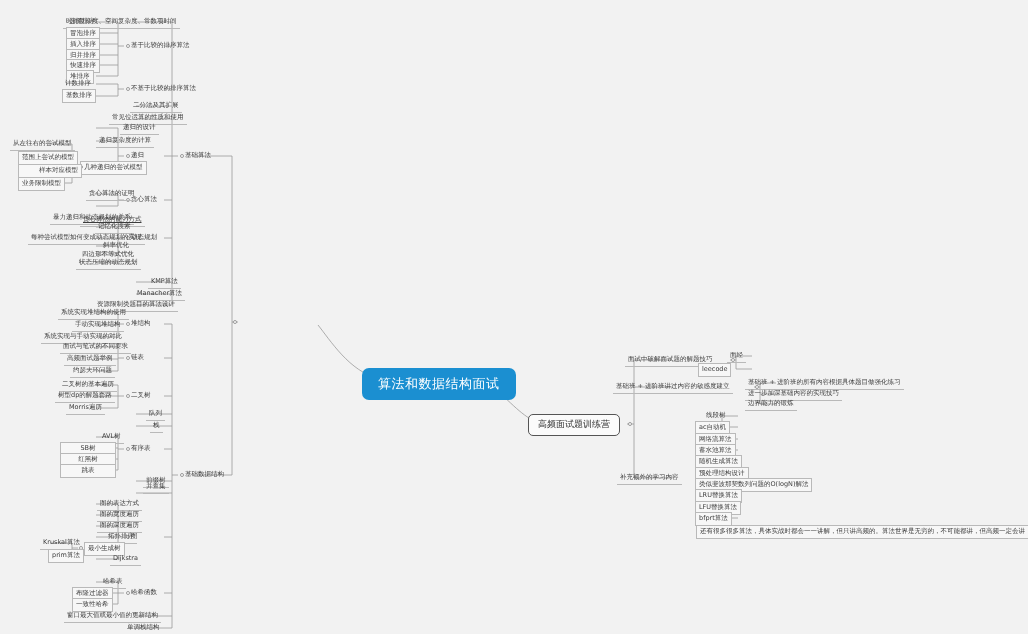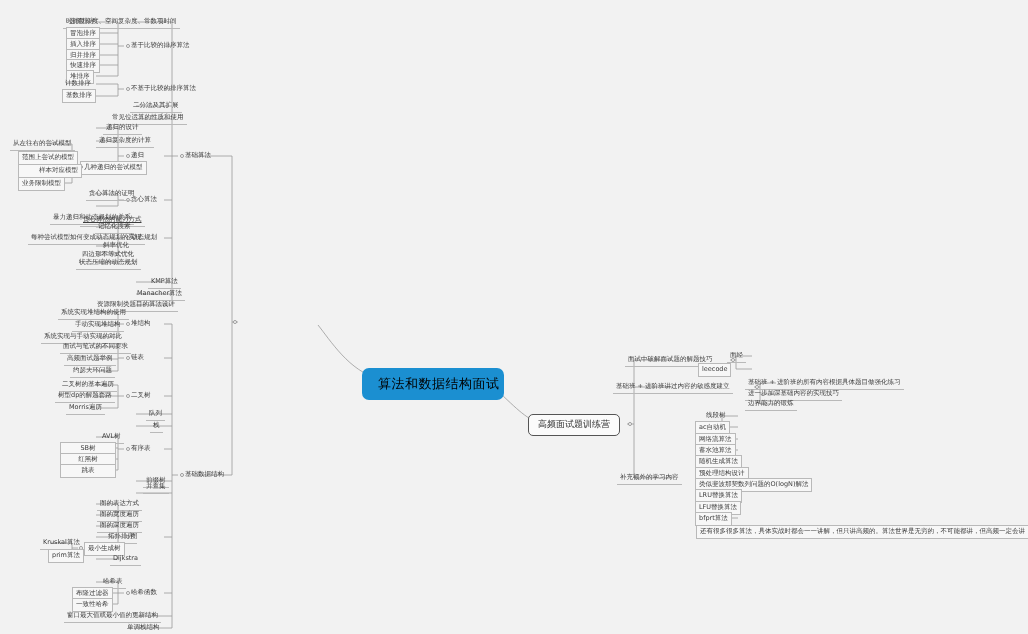--- a/index.html
+++ b/index.html
@@ -43,24 +43,24 @@
     border-radius:5px;
     background:#fbfbfb;
     padding:5px 9px 6px 9px;
     white-space:nowrap;
     box-shadow:0 0 0 0 rgba(0,0,0,0);
     line-height:1;
   }
   .root{
     position:absolute;
     font-size:13px;
-    color:#000000;
+    color:#ffffff;
     background:#1b8fd1;
     border-radius:7px;
-    padding:9px 4px 10px 16px;
+    padding:9px 16px 10px 16px;
     white-space:nowrap;
     line-height:1;
     letter-spacing:.5px;
   }
   
   .dot{
     position:absolute;
     width:4px;height:4px;
     border:1px solid #9a9a9a;
     border-radius:50%;
@@ -259,21 +259,21 @@
   <div class="node plain" style="left:128px;top:83px;">不基于比较的排序算法</div>
   <div class="dot" style="left:126px;top:87px;"></div>
   <div class="node leaf" style="left:62px;top:78px;">计数排序</div>
   <div class="node boxed" style="left:62px;top:89px;">基数排序</div>
 
   <div class="node leaf" style="left:130px;top:100px;">二分法及其扩展</div>
   <div class="node leaf" style="left:109px;top:112px;">常见位运算的性质和使用</div>
 
   <div class="node plain" style="left:128px;top:150px;">递归</div>
   <div class="dot" style="left:126px;top:154px;"></div>
-  <div class="node leaf" style="left:103px;top:122px;">递归的设计</div>
+  <div class="node leaf" style="left:120px;top:122px;">递归的设计</div>
   <div class="node leaf" style="left:96px;top:135px;">递归复杂度的计算</div>
   <div class="node boxed" style="left:80px;top:161px;">几种递归的尝试模型</div>
   <div class="dot" style="left:79px;top:165px;"></div>
 
   <div class="node leaf" style="left:10px;top:138px;">从左往右的尝试模型</div>
   <div class="node boxed" style="left:18px;top:151px;">范围上尝试的模型</div>
   <div class="node boxed" style="left:18px;top:164px;padding-left:20px;">样本对应模型</div>
   <div class="node boxed" style="left:18px;top:177px;">业务限制模型</div>
 
   <div class="node plain" style="left:128px;top:194px;">贪心算法</div>

